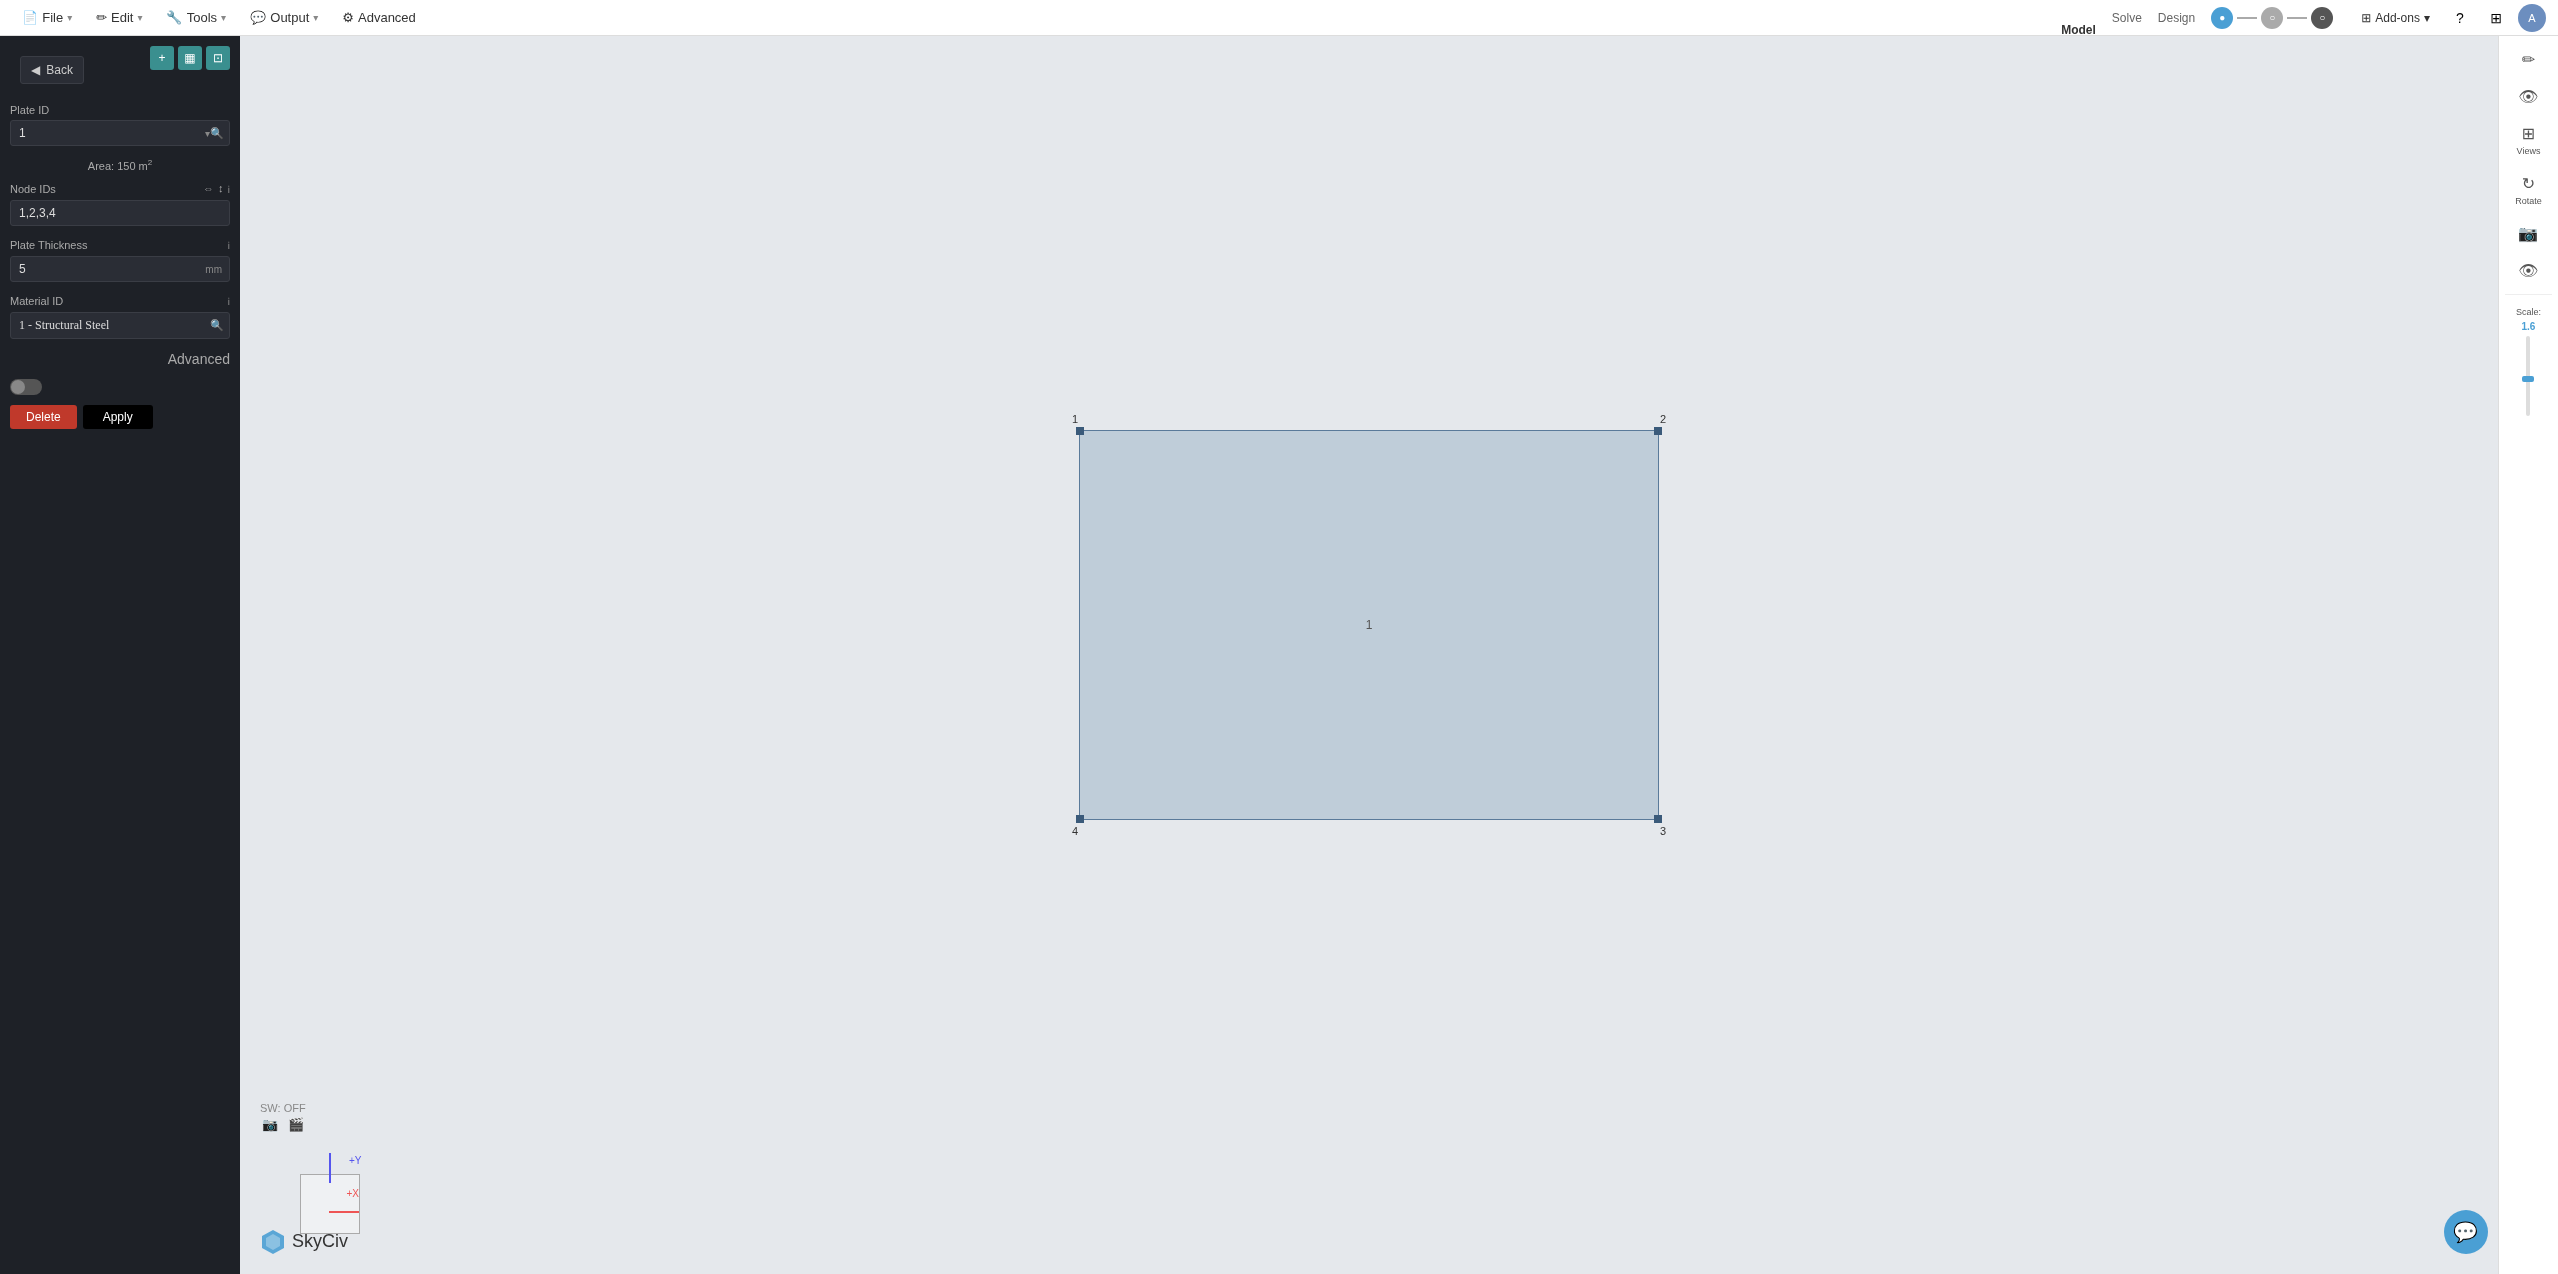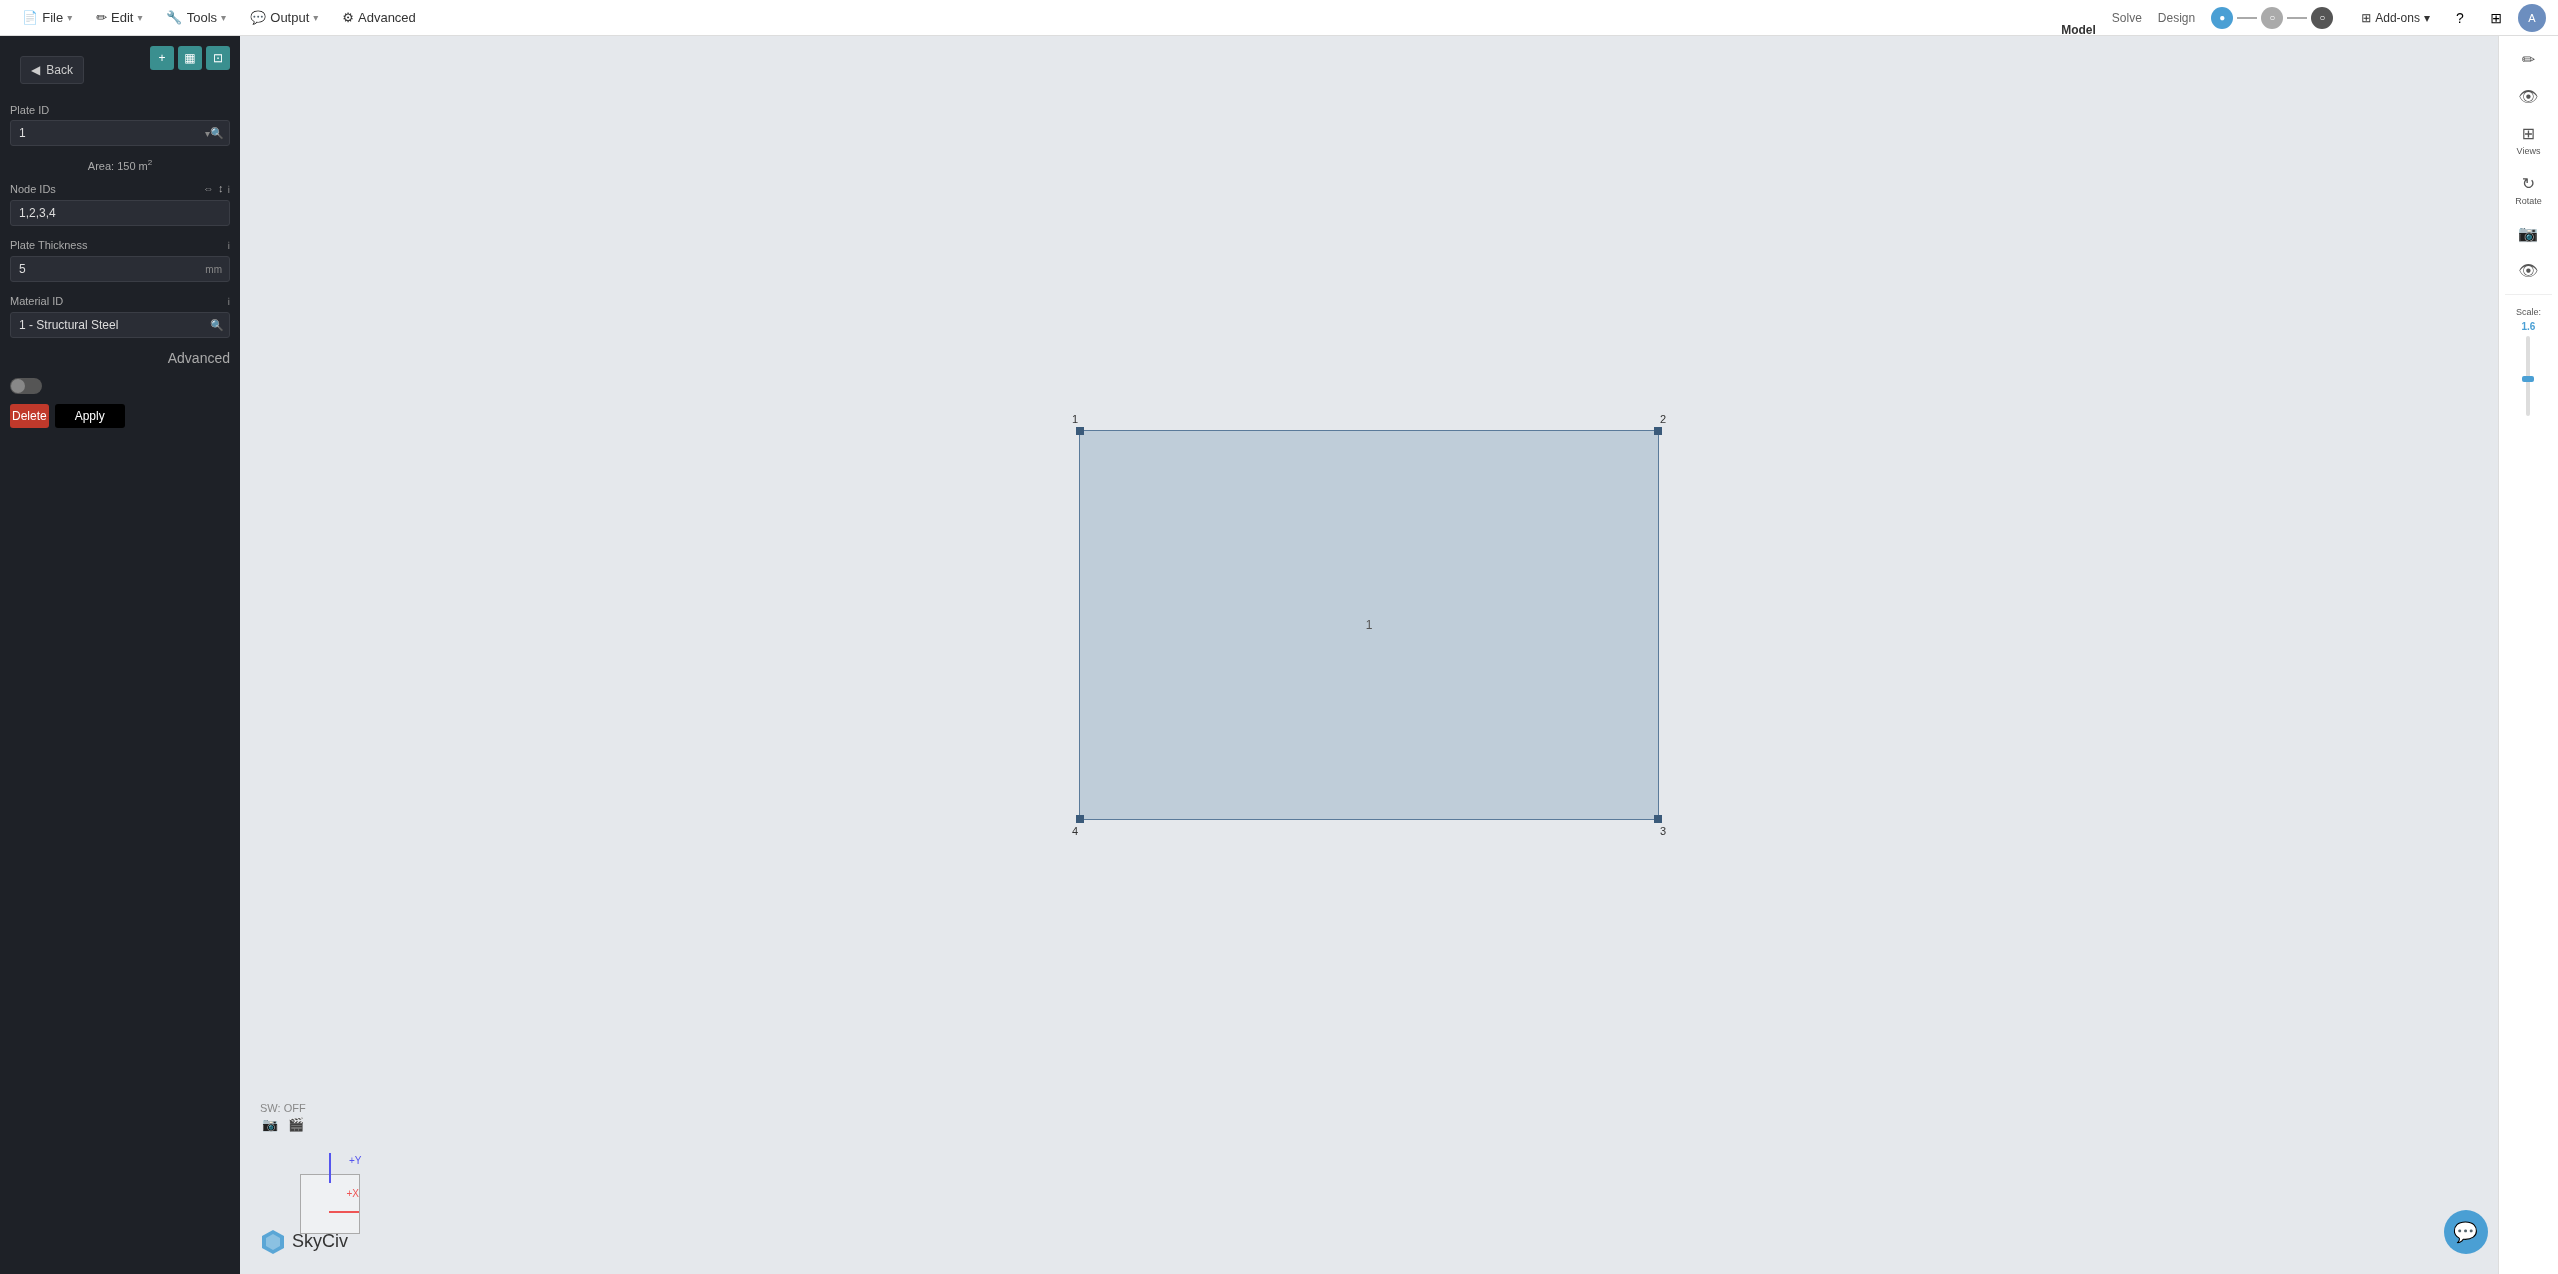--- a/index.html
+++ b/index.html
@@ -205,21 +205,21 @@
       transition: left 0.2s;
     }
 
     .action-buttons {
       display: flex;
       gap: 6px;
       align-items: center;
       margin-bottom: 10px;
     }
     .btn-delete {
-      padding: 5px 2px;
+      padding: 5px 16px;
       background: #c0392b;
       color: white;
       border: none;
       border-radius: 3px;
       font-size: 12px;
       cursor: pointer;
     }
     .btn-apply {
       padding: 5px 20px;
       background: #000000;
@@ -531,21 +531,21 @@
         <span class="unit-label">mm</span>
       </div>
     </div>
 
     <div class="form-group">
       <div class="form-label">
         <span>Material ID</span>
         <span class="info-icon">ℹ</span>
       </div>
       <div class="input-wrapper">
-        <input class="form-input" type="text" value="1 - Structural Steel" style="padding-right: 24px;">
+        <input class="form-input" type="text" value="1 - Structural Steel" style="padding-right: 24px; font-family: Liberation Serif, serif;">
         <span class="search-icon">🔍</span>
       </div>
     </div>
 
     <div class="advanced-section">
       <div class="advanced-label">Advanced</div>
       <div style="display: flex; align-items: center; justify-content: space-between; margin-bottom: 10px;">
         <div class="toggle-switch">
           <div class="knob"></div>
         </div>

